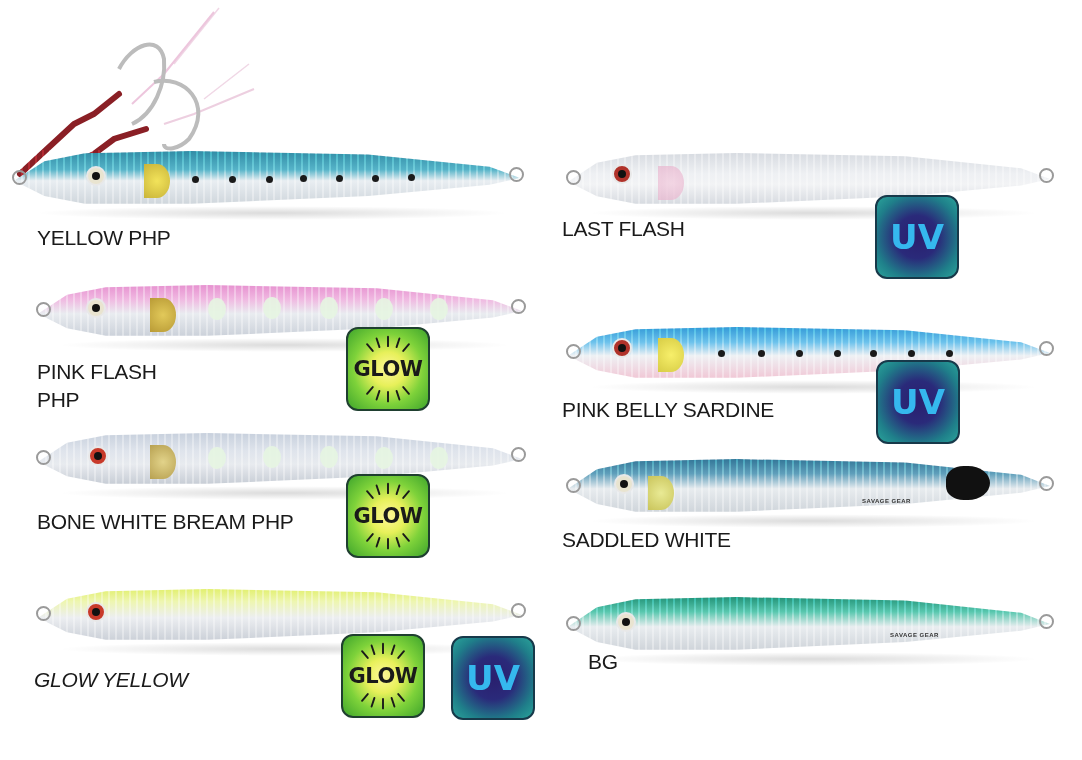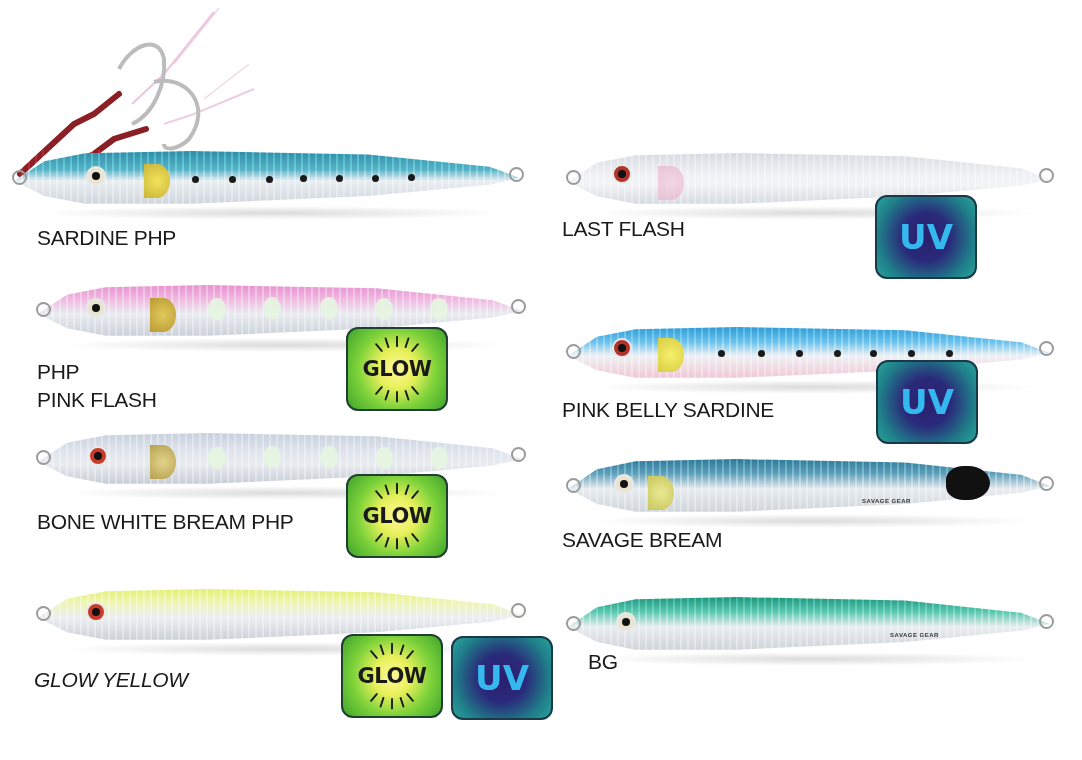--- a/index.html
+++ b/index.html
@@ -11,21 +11,21 @@
   .shadow{position:absolute;left:4%;right:2%;bottom:-14px;height:14px;border-radius:50%;background:radial-gradient(ellipse at center,rgba(0,0,0,.14),rgba(0,0,0,0) 70%);}
   .scales{position:absolute;left:0;top:0;width:100%;height:100%;clip-path:inherit;
     background-image:repeating-linear-gradient(90deg,rgba(255,255,255,.35) 0 2px,rgba(0,0,0,0) 2px 7px);mix-blend-mode:overlay;}
   .ring{position:absolute;width:11px;height:11px;border:2px solid #9a9a9a;border-radius:50%;background:transparent;}
   .eye{position:absolute;width:16px;height:16px;border-radius:50%;border:2px solid #e8e8e8;}
   .eye::after{content:"";position:absolute;left:4px;top:4px;width:8px;height:8px;border-radius:50%;background:#111;}
   .gill{position:absolute;width:26px;height:34px;border-radius:0 60% 60% 0;}
   .dot{position:absolute;width:7px;height:7px;border-radius:50%;background:#1a1a1a;}
   .glowspot{position:absolute;width:18px;height:22px;border-radius:50%;background:rgba(230,245,225,.9);}
   .label{position:absolute;font-size:21px;color:#1a1a1a;letter-spacing:-0.3px;line-height:28px;}
-  .badge{position:absolute;width:102px;height:84px;border-radius:12px;border:2px solid #1f3f30;box-sizing:border-box;display:flex;align-items:center;justify-content:center;}
+  .badge{position:absolute;width:84px;height:84px;border-radius:12px;border:2px solid #1f3f30;box-sizing:border-box;display:flex;align-items:center;justify-content:center;}
   .badge.glow{background:radial-gradient(circle at center,#fff79a 0%,#e7f05a 30%,#7ed23a 62%,#3fa52c 100%);}
   .badge.uv{background:radial-gradient(circle at center,#2a1f6e 0%,#2a2a7a 38%,#1f7f8a 75%,#2aa39a 100%);border-color:#17394a;}
   .badge .txt{font-weight:bold;font-family:"DejaVu Sans",sans-serif;position:relative;z-index:2;}
   .badge.glow .txt{font-size:21px;color:#1a1a1a;letter-spacing:-0.5px;}
   .badge.uv .txt{font-size:34px;color:#35b8ee;}
   .rays{position:absolute;left:0;top:0;width:100%;height:100%;}
   .hook{position:absolute;}
 </style>
 </head>
 <body>
@@ -51,21 +51,21 @@
   <div class="gill" style="left:130px;top:14px;background:radial-gradient(circle,#f2e35a,#c9b43a);"></div>
   <div class="dot" style="left:178px;top:26px;"></div>
     <div class="dot" style="left:215px;top:26px;"></div>
   <div class="dot" style="left:252px;top:26px;"></div>
     <div class="dot" style="left:286px;top:25px;"></div>
   <div class="dot" style="left:322px;top:25px;"></div>
     <div class="dot" style="left:358px;top:25px;"></div>
   <div class="dot" style="left:394px;top:24px;"></div>
   <div class="shadow"></div>
 </div>
-<div class="label" style="left:37px;top:224px;">SARDINE PHP</div>
+<div class="label" style="left:37px;top:224px;">YELLOW PHP</div>
 
 <div class="lure" style="left:38px;top:284px;width:484px;height:54px;">
   <div class="body" style="background:linear-gradient(180deg,#e68fcf 0%,#f0b8e1 28%,#e9ecf0 55%,#c9cfd8 100%);"></div>
   <div class="scales"></div>
   <div class="ring" style="left:-2px;top:18px;"></div>
   <div class="ring" style="right:-4px;top:15px;"></div>
   <div class="eye" style="left:48px;top:14px;background:#e9e4d0;"></div>
   <div class="gill" style="left:112px;top:14px;background:radial-gradient(circle,#e2c95a,#b89a35);"></div>
   <div class="glowspot" style="left:170px;top:14px;"></div>
     <div class="glowspot" style="left:225px;top:13px;"></div>
@@ -85,22 +85,22 @@
         <line x1="42" y1="66" x2="42" y2="76"></line>
         <line x1="30" y1="74" x2="33" y2="65"></line>
         <line x1="54" y1="74" x2="51" y2="65"></line>
         <line x1="20" y1="68" x2="26" y2="61"></line>
         <line x1="64" y1="68" x2="58" y2="61"></line>
       </g>
     </svg>
   <span class="txt">GLOW</span>
 </div>
 <div class="label" style="left:37px;top:358px;">
+  <div>PINK FLASH</div>
   <div>PHP</div>
-  <div>PINK FLASH</div>
 </div>
 
 <div class="lure" style="left:38px;top:432px;width:484px;height:54px;">
   <div class="body" style="background:linear-gradient(180deg,#c6cfdc 0%,#dfe4ec 35%,#e8ebef 60%,#c4cad3 100%);"></div>
   <div class="scales"></div>
   <div class="ring" style="left:-2px;top:18px;"></div>
   <div class="ring" style="right:-4px;top:15px;"></div>
   <div class="eye" style="left:50px;top:14px;background:#c83a2a;"></div>
   <div class="gill" style="left:112px;top:13px;background:radial-gradient(circle,#e2d38a,#b7a050);"></div>
   <div class="glowspot" style="left:170px;top:15px;"></div>
@@ -198,21 +198,21 @@
   <div class="body" style="background:linear-gradient(180deg,#2f7395 0%,#5f9fbb 28%,#e8ecef 55%,#cdd3d9 100%);"></div>
   <div class="scales"></div>
   <div class="ring" style="left:-2px;top:20px;"></div>
   <div class="ring" style="right:-4px;top:18px;"></div>
   <div class="eye" style="left:46px;top:16px;background:#e9e4d0;"></div>
   <div class="gill" style="left:80px;top:18px;background:radial-gradient(circle,#e9ea95,#c9c45a);"></div>
   <div style="position:absolute;left:378px;top:8px;width:44px;height:34px;background:#111;border-radius:40% 50% 50% 40%;"></div>
   <div style="position:absolute;left:294px;top:40px;font-size:6px;font-weight:bold;color:#333;letter-spacing:.5px;">SAVAGE GEAR</div>
   <div class="shadow"></div>
 </div>
-<div class="label" style="left:562px;top:526px;">SAVAGE BREAM</div>
+<div class="label" style="left:562px;top:526px;">SADDLED WHITE</div>
 
 <div class="lure" style="left:568px;top:596px;width:482px;height:56px;">
   <div class="body" style="background:linear-gradient(180deg,#1f8f74 0%,#58c7ae 28%,#e9edf0 55%,#cdd2d8 100%);"></div>
   <div class="scales"></div>
   <div class="ring" style="left:-2px;top:20px;"></div>
   <div class="ring" style="right:-4px;top:18px;"></div>
   <div class="eye" style="left:48px;top:16px;background:#e9e4d0;"></div>
   <div style="position:absolute;left:322px;top:36px;font-size:6px;font-weight:bold;color:#333;letter-spacing:.5px;">SAVAGE GEAR</div>
   <div class="shadow"></div>
 </div>

